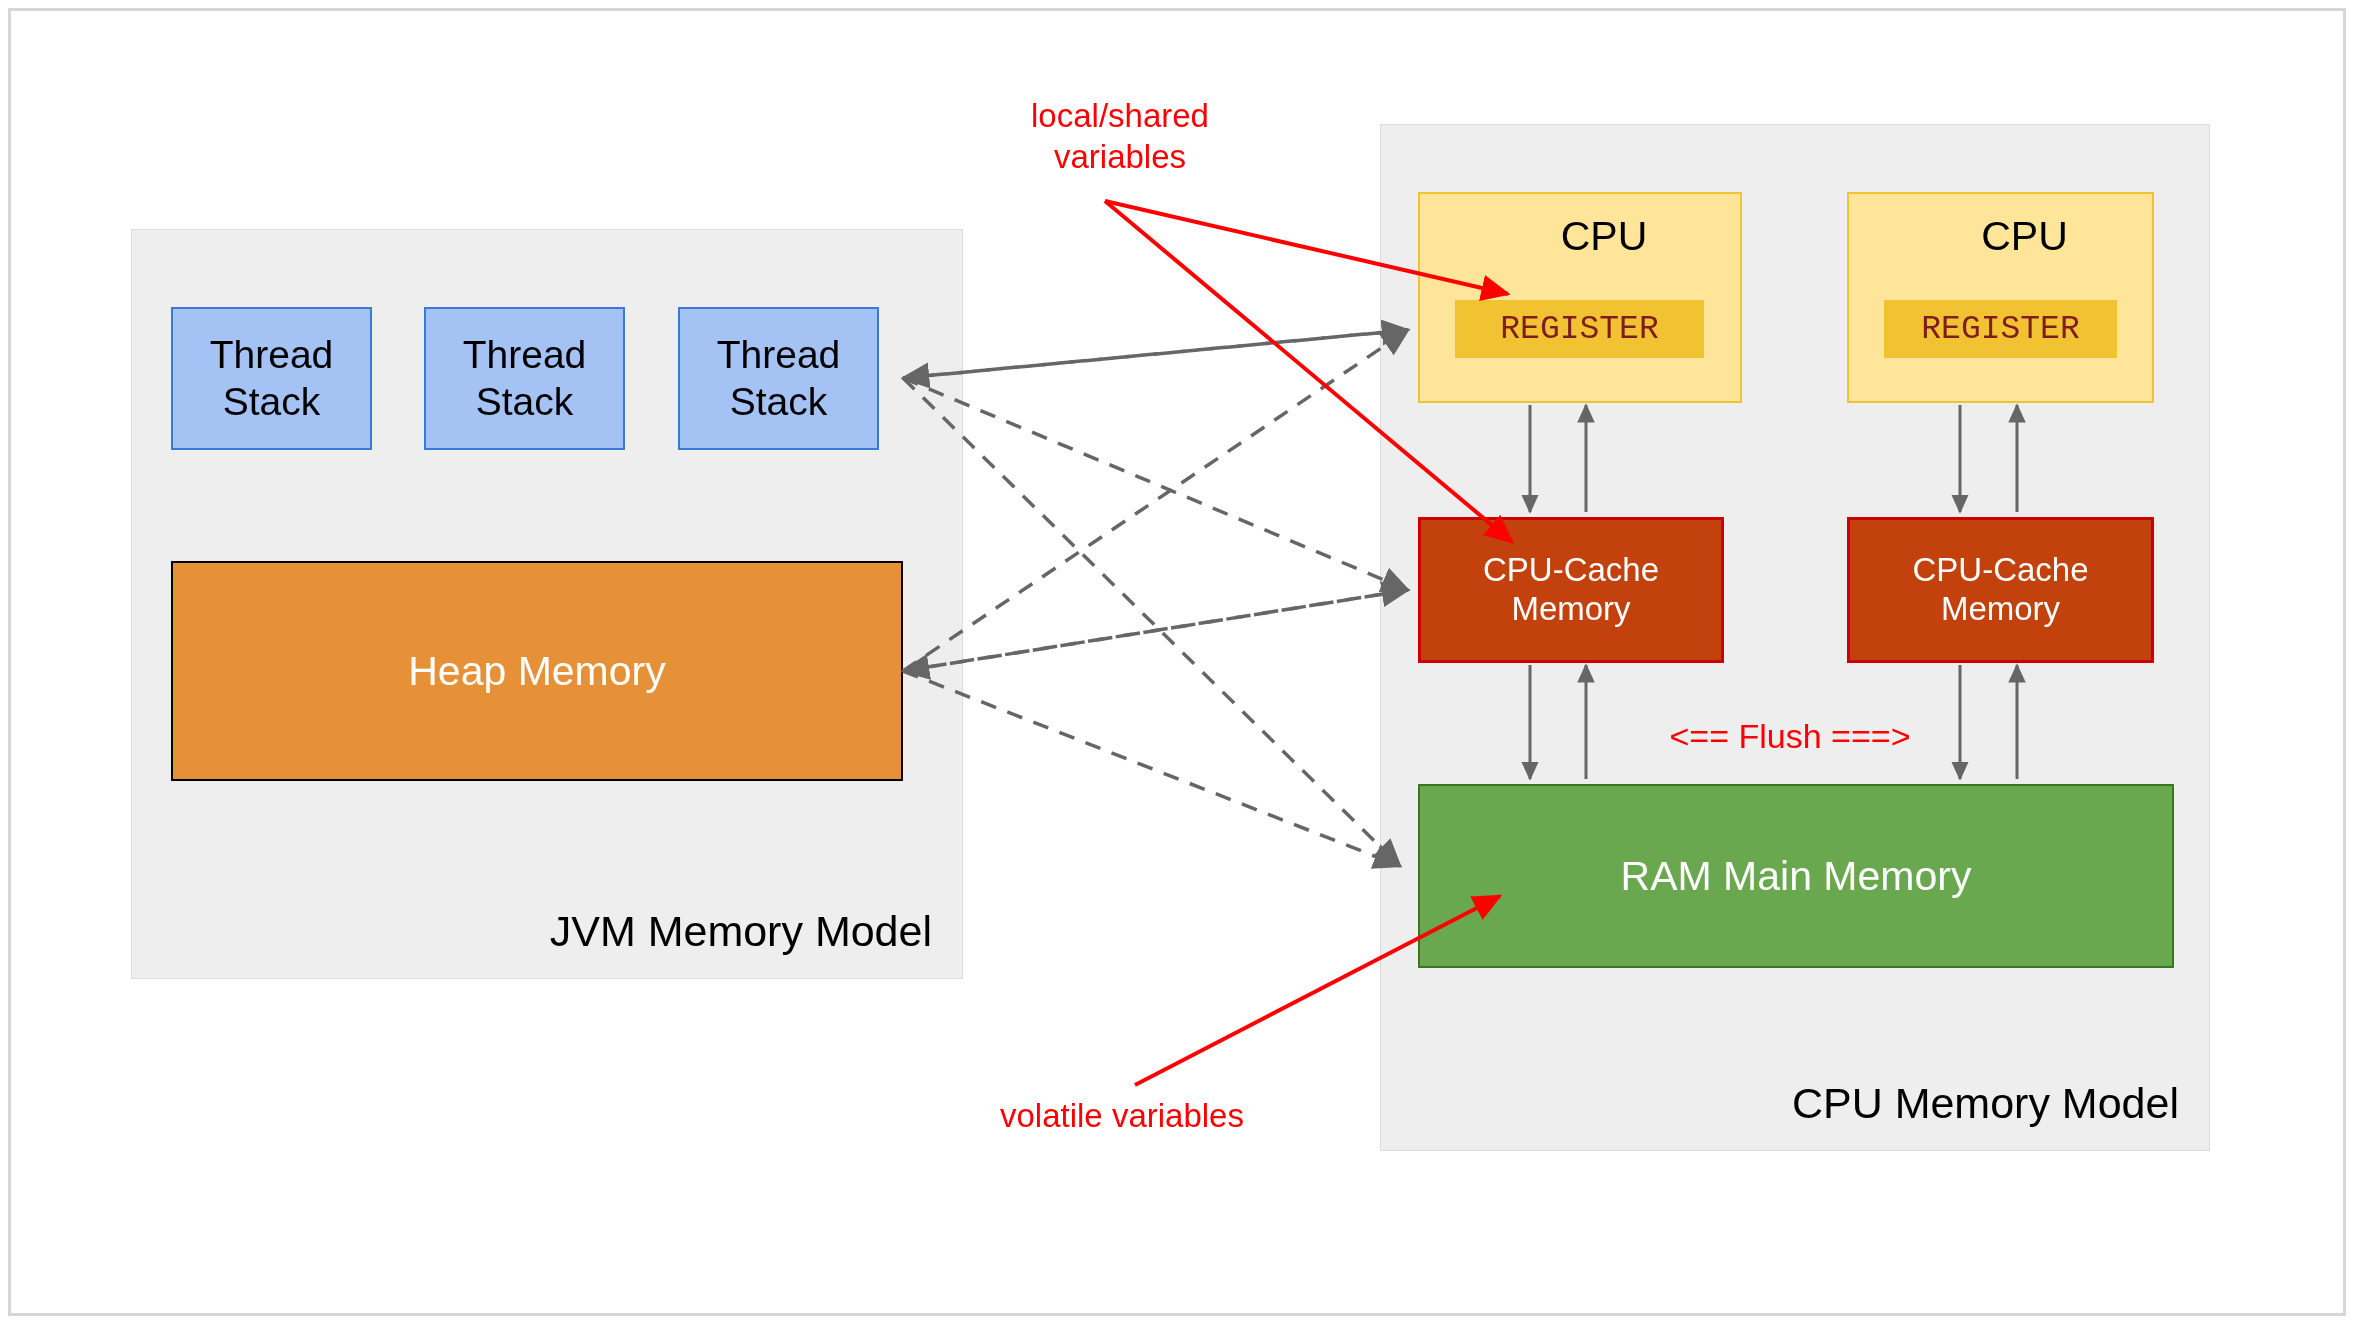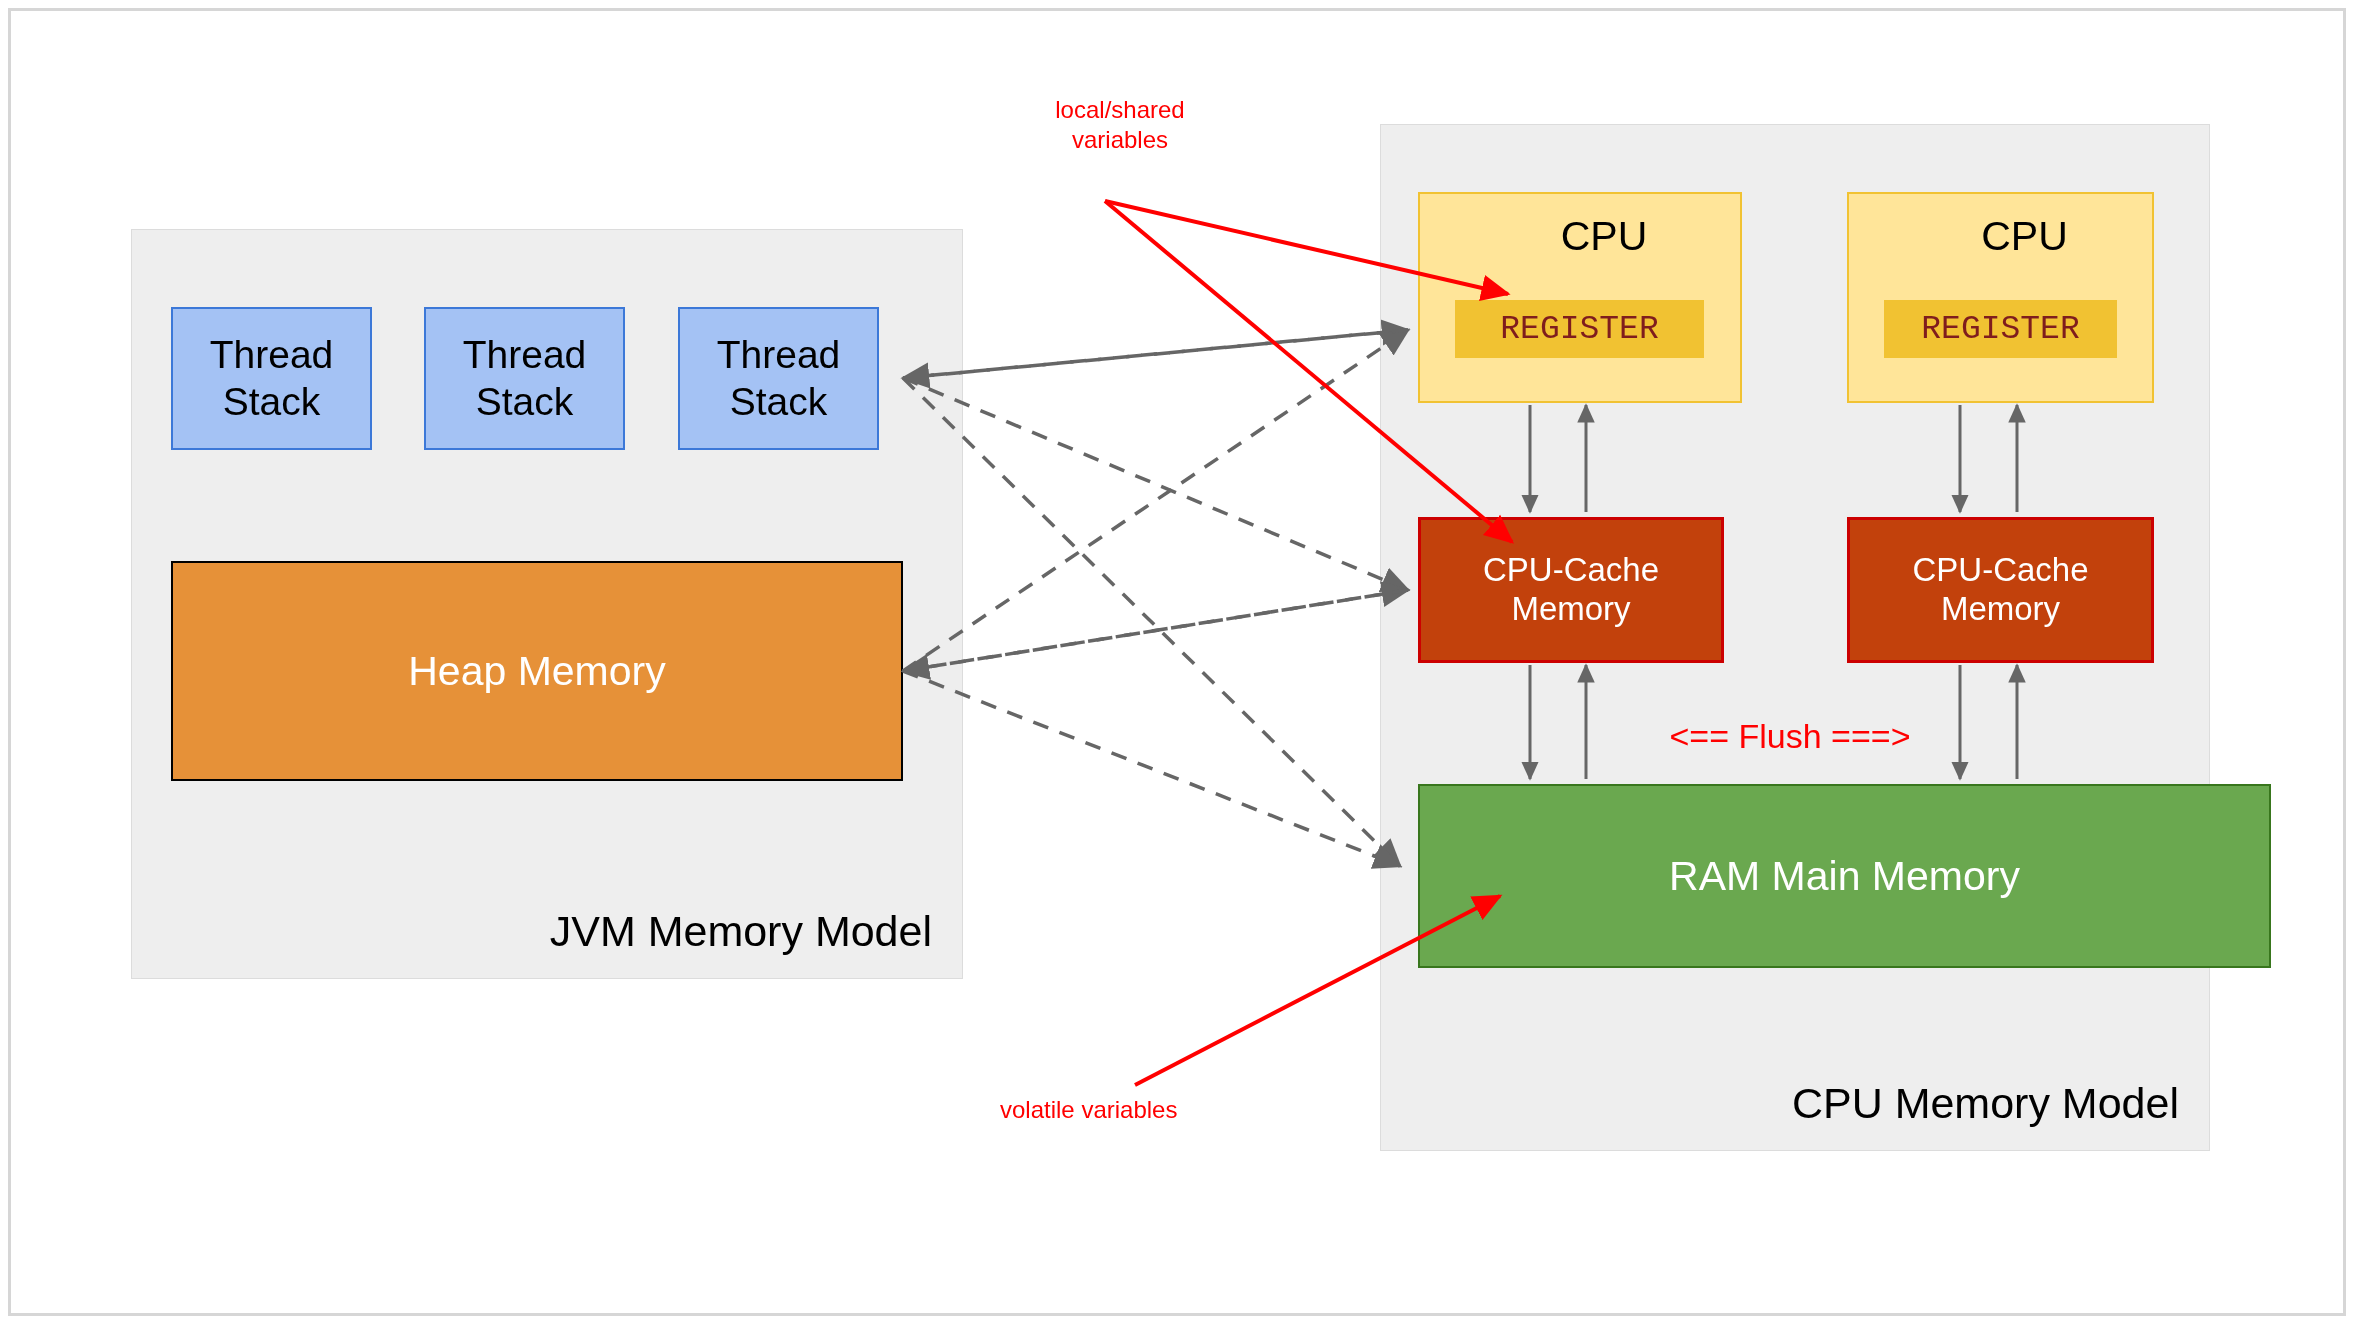--- a/index.html
+++ b/index.html
@@ -104,31 +104,31 @@
     background:#c2410c;
     border:3px solid #cc0000;
     color:#ffffff;
     font-size:33px;
   }
   #cache-1 { left:1418px; width:306px; }
   #cache-2 { left:1847px; width:307px; }
 
   #ram-memory {
     left:1418px; top:784px;
-    width:853px; height:184px;
+    width:756px; height:184px;
     background:#6aa84f;
     border:2px solid #38761d;
     color:#ffffff;
     font-size:41px;
   }
 
   .annot {
     position:absolute;
     color:#ff0000;
-    font-size:24px;
+    font-size:33px;
     text-align:center;
     white-space:pre-line;
     line-height:1.25;
   }
   #annot-local { left:1000px; top:95px; width:240px; }
   #annot-volatile { left:1000px; top:1095px; width:260px; text-align:left; }
   #annot-flush {
     left:1660px; top:715px; width:260px;
     font-size:34px; text-align:center;
   }

